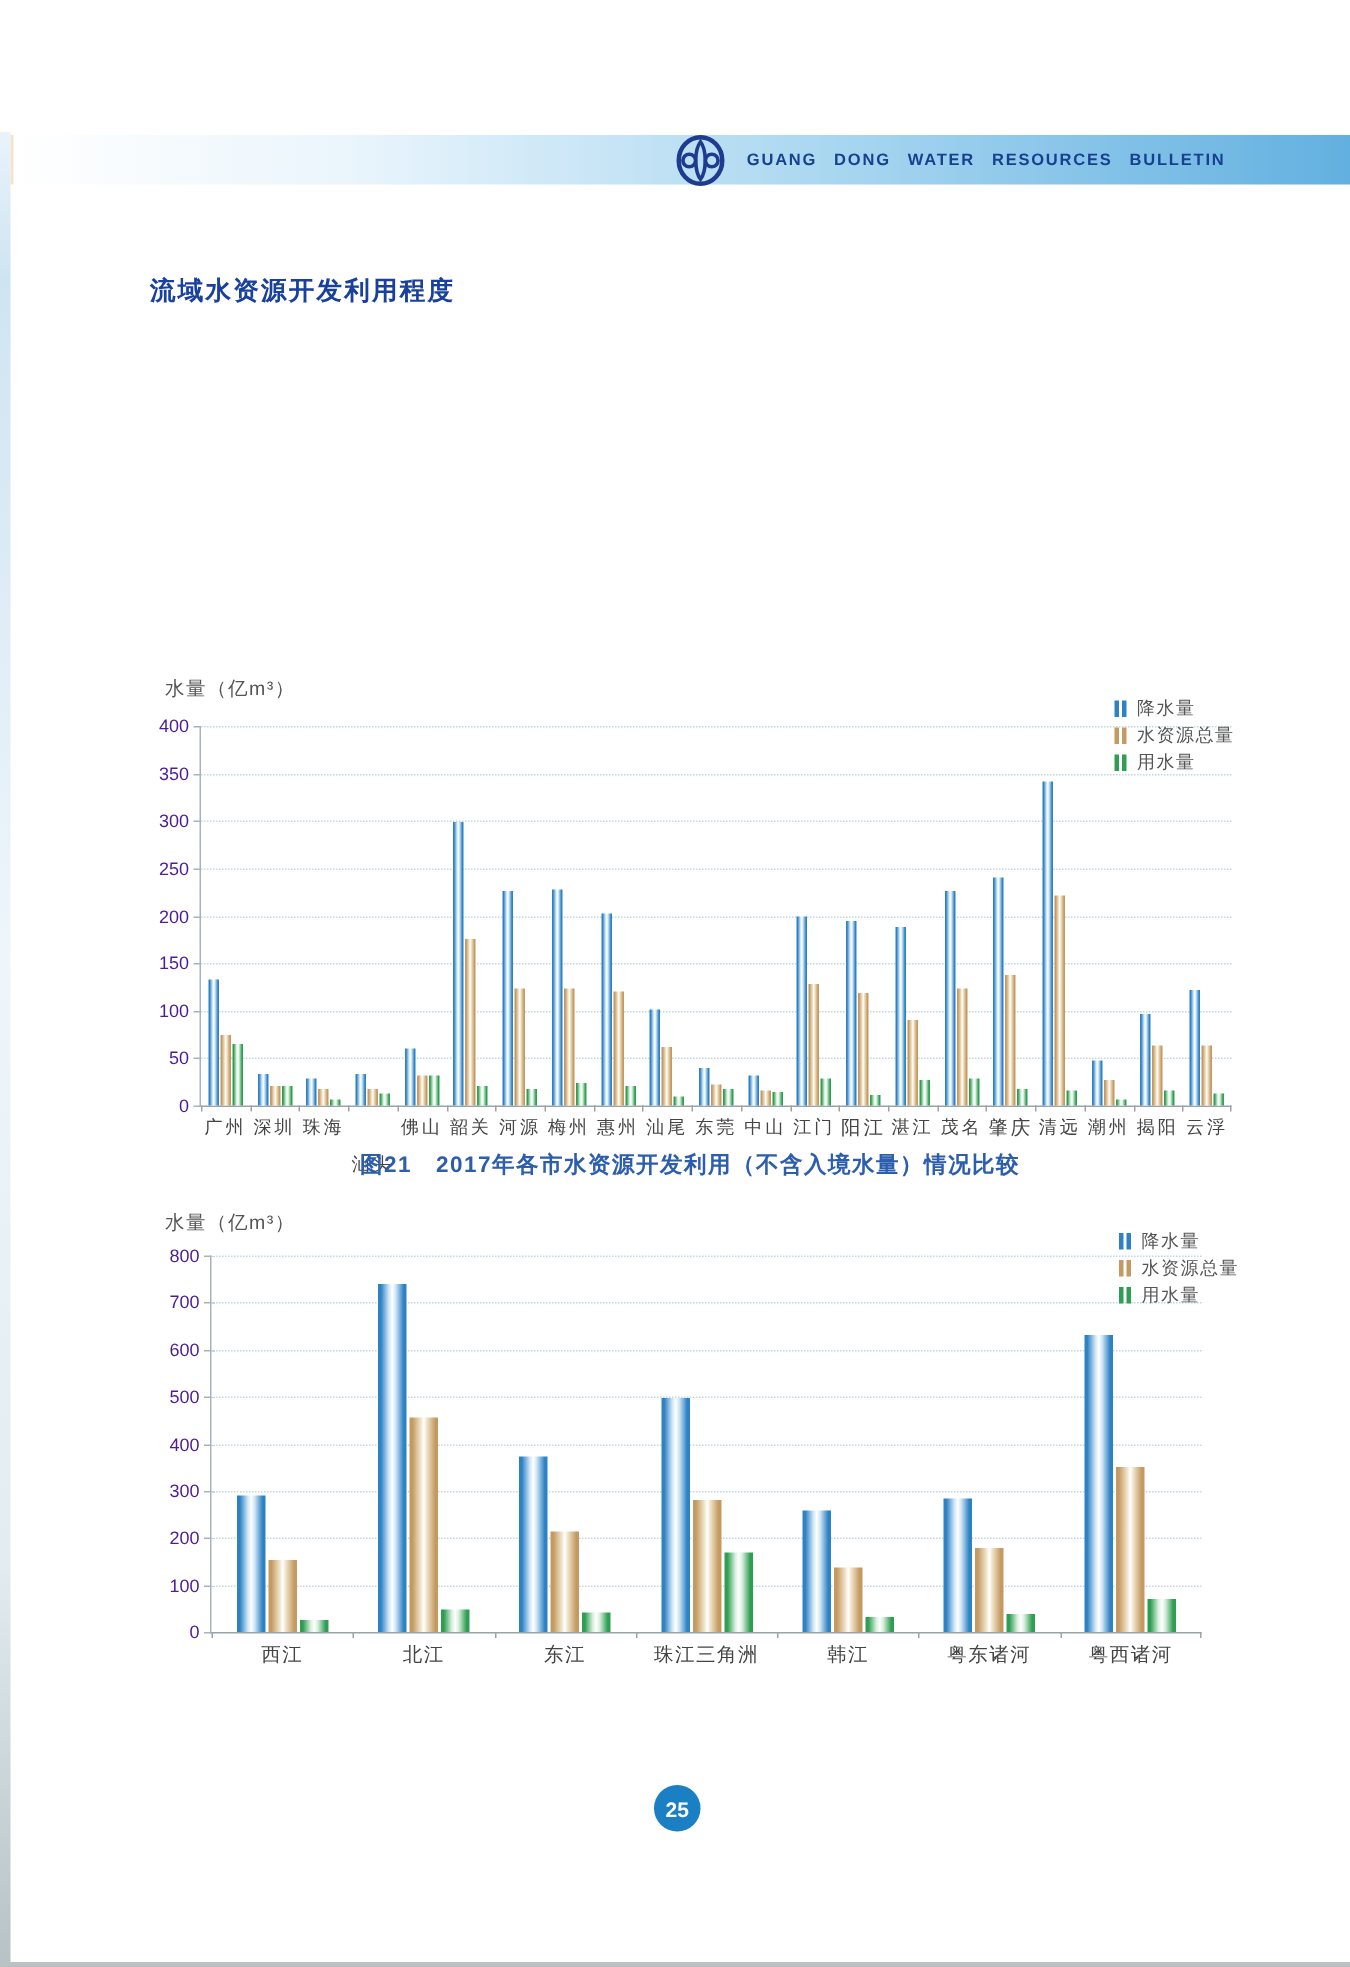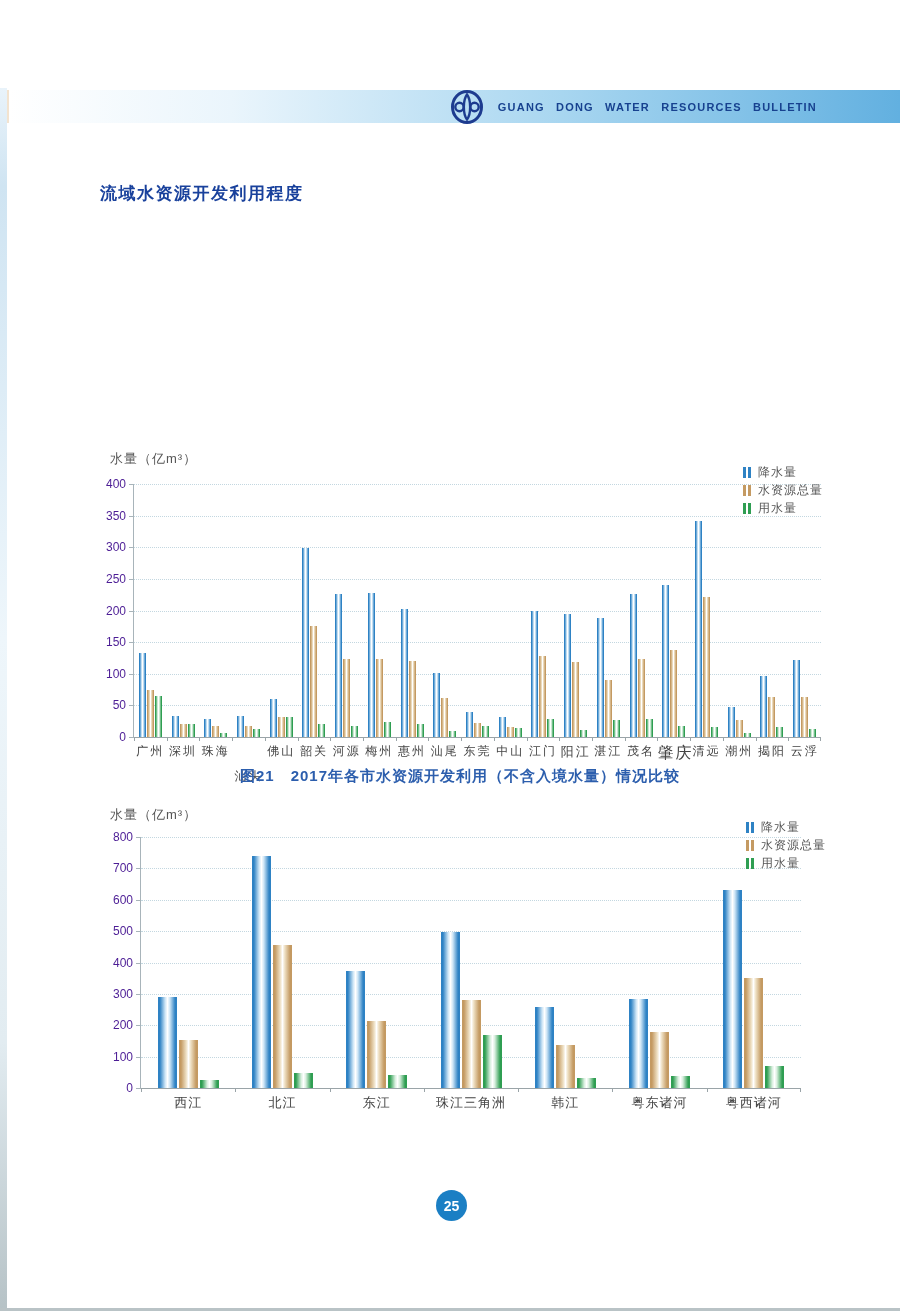--- a/index.html
+++ b/index.html
@@ -169,21 +169,21 @@
       <div class="xlab" style="left: 458px; width: 32.7143px; top: 259px; font-size: 12px; letter-spacing: 2px;">湛江</div>
       <div class="bar" title="湛江 降水量 188" style="left: 462.857px; width: 7px; height: 118.91px; background: linear-gradient(90deg, rgb(46, 130, 196) 0%, rgb(46, 130, 196) 10%, rgb(207, 230, 246) 38%, rgb(255, 255, 255) 50%, rgb(207, 230, 246) 62%, rgb(46, 130, 196) 90%, rgb(46, 130, 196) 100%);"></div>
       <div class="bar" title="湛江 水资源总量 90" style="left: 470.857px; width: 7px; height: 56.925px; background: linear-gradient(90deg, rgb(196, 154, 98) 0%, rgb(196, 154, 98) 10%, rgb(238, 224, 196) 38%, rgb(255, 255, 255) 50%, rgb(238, 224, 196) 62%, rgb(196, 154, 98) 90%, rgb(196, 154, 98) 100%);"></div>
       <div class="bar" title="湛江 用水量 27" style="left: 478.857px; width: 7px; height: 17.0775px; background: linear-gradient(90deg, rgb(47, 158, 82) 0%, rgb(47, 158, 82) 10%, rgb(217, 239, 223) 38%, rgb(255, 255, 255) 50%, rgb(217, 239, 223) 62%, rgb(47, 158, 82) 90%, rgb(47, 158, 82) 100%);"></div>
       <div class="xtick" style="left: 490.714px; top: 253px;"></div>
       <div class="xlab" style="left: 490.714px; width: 32.7143px; top: 259px; font-size: 12px; letter-spacing: 2px;">茂名</div>
       <div class="bar" title="茂名 降水量 226" style="left: 495.571px; width: 7px; height: 142.945px; background: linear-gradient(90deg, rgb(46, 130, 196) 0%, rgb(46, 130, 196) 10%, rgb(207, 230, 246) 38%, rgb(255, 255, 255) 50%, rgb(207, 230, 246) 62%, rgb(46, 130, 196) 90%, rgb(46, 130, 196) 100%);"></div>
       <div class="bar" title="茂名 水资源总量 123" style="left: 503.571px; width: 7px; height: 77.7975px; background: linear-gradient(90deg, rgb(196, 154, 98) 0%, rgb(196, 154, 98) 10%, rgb(238, 224, 196) 38%, rgb(255, 255, 255) 50%, rgb(238, 224, 196) 62%, rgb(196, 154, 98) 90%, rgb(196, 154, 98) 100%);"></div>
       <div class="bar" title="茂名 用水量 28" style="left: 511.571px; width: 7px; height: 17.71px; background: linear-gradient(90deg, rgb(47, 158, 82) 0%, rgb(47, 158, 82) 10%, rgb(217, 239, 223) 38%, rgb(255, 255, 255) 50%, rgb(217, 239, 223) 62%, rgb(47, 158, 82) 90%, rgb(47, 158, 82) 100%);"></div>
       <div class="xtick" style="left: 523.429px; top: 253px;"></div>
-      <div class="xlab" style="left: 523.429px; width: 32.7143px; top: 259px; font-size: 16px; letter-spacing: 2px;">肇庆</div>
+      <div class="xlab" style="left: 523.429px; width: 32.7143px; top: 259px; font-size: 13px; letter-spacing: 2px;">肇庆</div>
       <div class="bar" title="肇庆 降水量 240" style="left: 528.286px; width: 7px; height: 151.8px; background: linear-gradient(90deg, rgb(46, 130, 196) 0%, rgb(46, 130, 196) 10%, rgb(207, 230, 246) 38%, rgb(255, 255, 255) 50%, rgb(207, 230, 246) 62%, rgb(46, 130, 196) 90%, rgb(46, 130, 196) 100%);"></div>
       <div class="bar" title="肇庆 水资源总量 137" style="left: 536.286px; width: 7px; height: 86.6525px; background: linear-gradient(90deg, rgb(196, 154, 98) 0%, rgb(196, 154, 98) 10%, rgb(238, 224, 196) 38%, rgb(255, 255, 255) 50%, rgb(238, 224, 196) 62%, rgb(196, 154, 98) 90%, rgb(196, 154, 98) 100%);"></div>
       <div class="bar" title="肇庆 用水量 18" style="left: 544.286px; width: 7px; height: 11.385px; background: linear-gradient(90deg, rgb(47, 158, 82) 0%, rgb(47, 158, 82) 10%, rgb(217, 239, 223) 38%, rgb(255, 255, 255) 50%, rgb(217, 239, 223) 62%, rgb(47, 158, 82) 90%, rgb(47, 158, 82) 100%);"></div>
       <div class="xtick" style="left: 556.143px; top: 253px;"></div>
       <div class="xlab" style="left: 556.143px; width: 32.7143px; top: 259px; font-size: 12px; letter-spacing: 2px;">清远</div>
       <div class="bar" title="清远 降水量 341" style="left: 561px; width: 7px; height: 215.683px; background: linear-gradient(90deg, rgb(46, 130, 196) 0%, rgb(46, 130, 196) 10%, rgb(207, 230, 246) 38%, rgb(255, 255, 255) 50%, rgb(207, 230, 246) 62%, rgb(46, 130, 196) 90%, rgb(46, 130, 196) 100%);"></div>
       <div class="bar" title="清远 水资源总量 222" style="left: 569px; width: 7px; height: 140.415px; background: linear-gradient(90deg, rgb(196, 154, 98) 0%, rgb(196, 154, 98) 10%, rgb(238, 224, 196) 38%, rgb(255, 255, 255) 50%, rgb(238, 224, 196) 62%, rgb(196, 154, 98) 90%, rgb(196, 154, 98) 100%);"></div>
       <div class="bar" title="清远 用水量 16" style="left: 577px; width: 7px; height: 10.12px; background: linear-gradient(90deg, rgb(47, 158, 82) 0%, rgb(47, 158, 82) 10%, rgb(217, 239, 223) 38%, rgb(255, 255, 255) 50%, rgb(217, 239, 223) 62%, rgb(47, 158, 82) 90%, rgb(47, 158, 82) 100%);"></div>
       <div class="xtick" style="left: 588.857px; top: 253px;"></div>
       <div class="xlab" style="left: 588.857px; width: 32.7143px; top: 259px; font-size: 12px; letter-spacing: 2px;">潮州</div>

